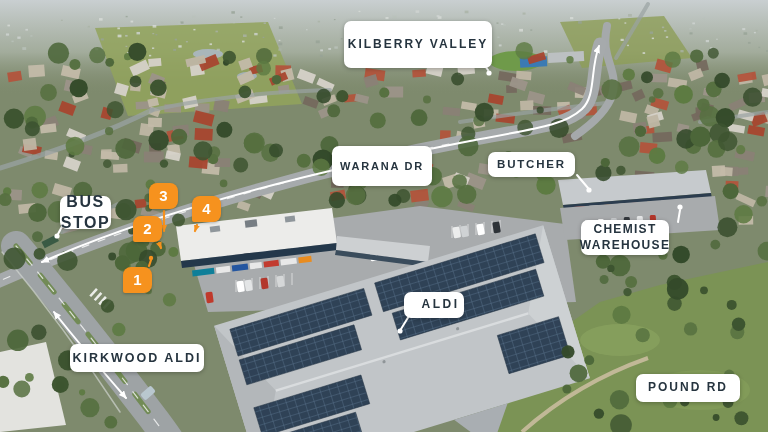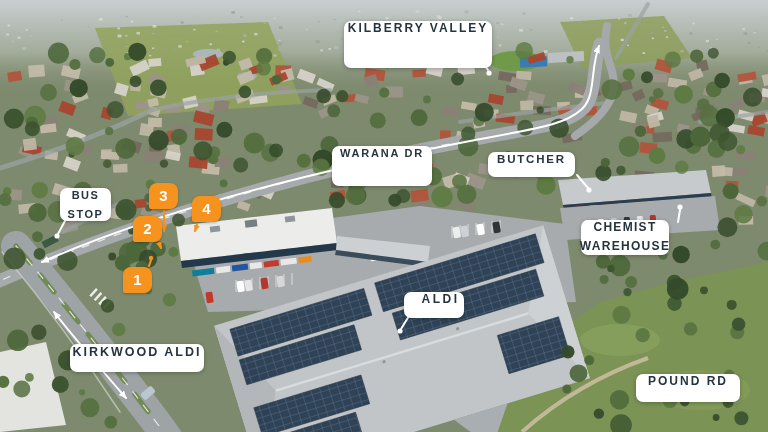--- a/index.html
+++ b/index.html
@@ -4,27 +4,27 @@
 <style>
   html,body{margin:0;padding:0;background:#222;}
   .stage{position:relative;width:768px;height:432px;overflow:hidden;background:#7e8a6d;
          font-family:"Liberation Sans",sans-serif;}
   .stage svg{position:absolute;left:0;top:0;}
   .bg{z-index:0;}
   .arrows{z-index:2;pointer-events:none;}
   
   .co{position:absolute;background:#fff;color:#26343f;
       font-weight:700;letter-spacing:1.8px;line-height:1.3;
-      border-radius:7px;display:flex;flex-direction:column;align-items:center;justify-content:space-between;
+      border-radius:7px;display:flex;flex-direction:column;align-items:center;justify-content:center;
       text-align:center;box-shadow:0 1px 4px rgba(0,0,0,.28);z-index:3;box-sizing:border-box;
       white-space:nowrap;}
   .co-school{left:344px;top:21px;width:148px;height:47px;font-size:12px;letter-spacing:2px;}
   .co-warana{left:332px;top:146px;width:100px;height:40px;font-size:11px;}
   .co-butcher{left:488px;top:152px;width:87px;height:25px;font-size:11.5px;}
-  .co-bus{left:60px;top:188px;width:51px;height:33px;font-size:11px;letter-spacing:1.5px;}
+  .co-bus{left:60px;top:196px;width:51px;height:33px;font-size:16px;letter-spacing:1.5px;}
   .co-chemist{left:581px;top:220px;width:88px;height:35px;font-size:12px;letter-spacing:1.3px;}
   .co-aldi{left:404px;top:292px;width:60px;height:26px;font-size:12px;letter-spacing:2.5px;padding-left:13px;}
   .co-kirkwood{left:70px;top:344px;width:134px;height:28px;font-size:12.5px;letter-spacing:2px;}
   .co-pound{left:636px;top:346px;width:104px;height:28px;font-size:12px;letter-spacing:2px;margin-top:28px;}
   
   .om{position:absolute;width:29px;height:26px;background:#f6921e;color:#fff;
       border-radius:8px 8px 8px 2px;font-weight:700;font-size:15px;line-height:26px;
       text-align:center;z-index:3;box-shadow:0 1px 3px rgba(0,0,0,.25);}
   .om-1{left:123px;top:267px;} .om-2{left:133px;top:216px;}
   .om-3{left:149px;top:183px;} .om-4{left:192px;top:196px;}

